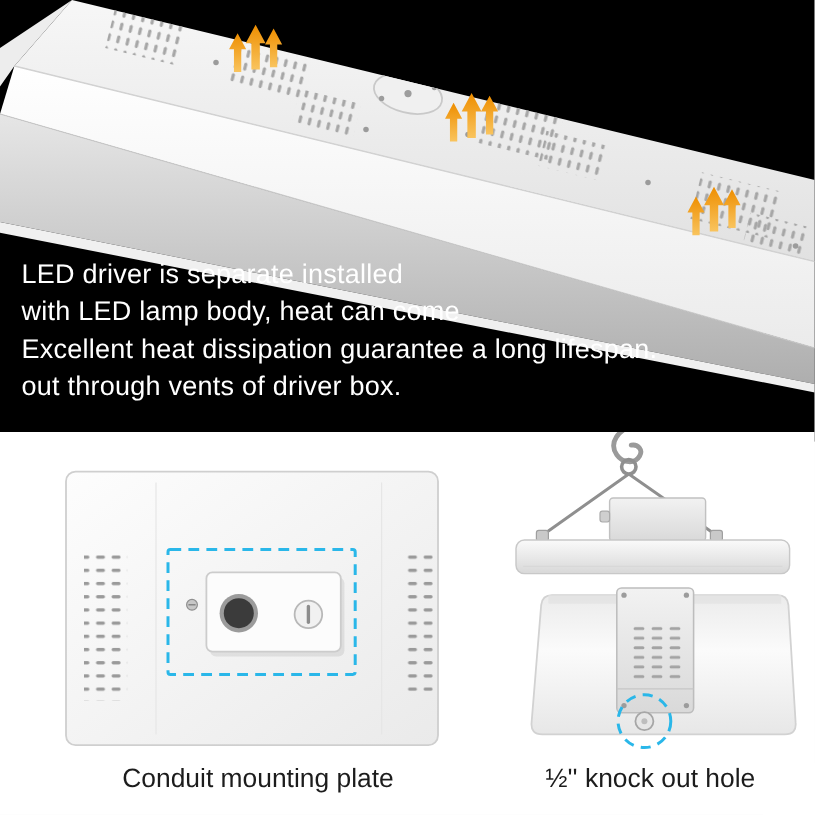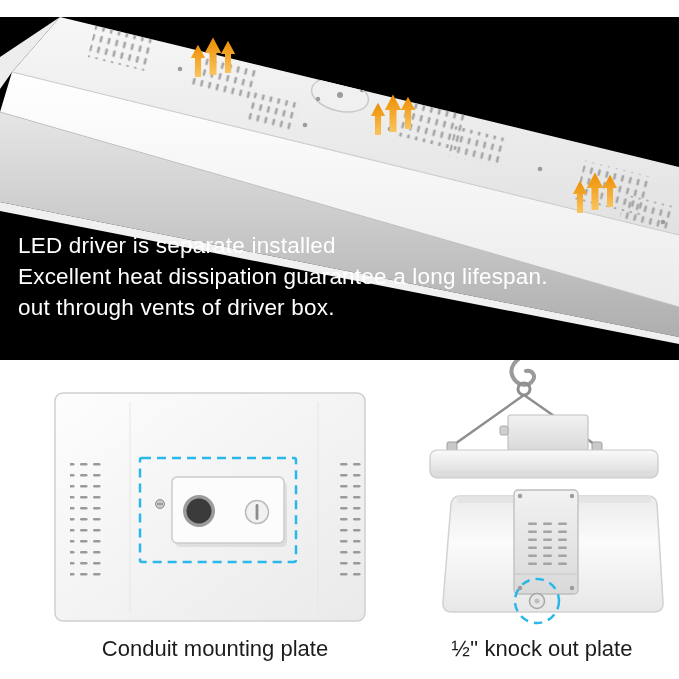--- a/index.html
+++ b/index.html
@@ -1,20 +1,20 @@
 <!DOCTYPE html>
 <html><head>
 <meta charset="utf-8">
 <style>
   html,body{margin:0;padding:0;background:#ffffff;}
   .stage{
     position:relative;width:679px;height:679px;overflow:hidden;
     font-family:"Liberation Sans",sans-serif;background:#ffffff;
   }
-  .top-section{position:absolute;top:17px;left:0;width:679px;height:368px;background:#000000;}
+  .top-section{position:absolute;top:0;left:0;width:679px;height:368px;background:#000000;}
   .fixture-svg{position:absolute;top:0;left:0;display:block;}
   .description{
     position:absolute;left:18px;top:213px;color:#ffffff;
     font-size:22.5px;line-height:1.38;letter-spacing:.2px;font-weight:400;
   }
   .description div{white-space:nowrap;}
   .bottom-section{position:absolute;top:360px;left:0;width:679px;height:319px;background:#ffffff;}
   .figures-svg{position:absolute;top:0;left:0;display:block;}
   .caption{
     position:absolute;top:276px;font-size:22px;color:#1c1c1c;
@@ -115,20 +115,21 @@
       </g>
       <g>
         <use href="#heatArrow" transform="translate(580,196) scale(0.95)"></use>
         <use href="#heatArrow" transform="translate(595,193) scale(1.1)"></use>
         <use href="#heatArrow" transform="translate(610,190) scale(0.95)"></use>
       </g>
     </svg>
 
     <div class="description">
       <div>LED driver is separate installed</div>
+      <div>with LED lamp body, heat can come</div>
       <div>Excellent heat dissipation guarantee a long lifespan.</div>
       <div>out through vents of driver box.</div>
     </div>
   </div>
 
   <div class="bottom-section">
     <svg class="figures-svg" width="679" height="319" viewBox="0 0 679 319">
       <defs>
         <linearGradient id="panelGrad" x1="0" y1="0" x2="1" y2="1">
           <stop offset="0" stop-color="#fdfdfd"></stop>
@@ -202,15 +203,15 @@
             <circle cx="572" cy="228" r="2.2"></circle>
         </g>
 
         <circle cx="537" cy="241" r="22" fill="none" stroke="#2ab7e9" stroke-width="2.5" stroke-dasharray="8.5 6"></circle>
         <circle cx="537" cy="241" r="7.5" fill="#e6e6e6" stroke="#a6a6a6" stroke-width="1.5"></circle>
         <circle cx="537" cy="241" r="2.5" fill="#bdbdbd"></circle>
       </g>
     </svg>
 
     <div class="caption caption-left">Conduit mounting plate</div>
-    <div class="caption caption-right">½'' knock out plate</div>
+    <div class="caption caption-right">½'' knock out hole</div>
   </div>
 </div>
 
 </body></html>

